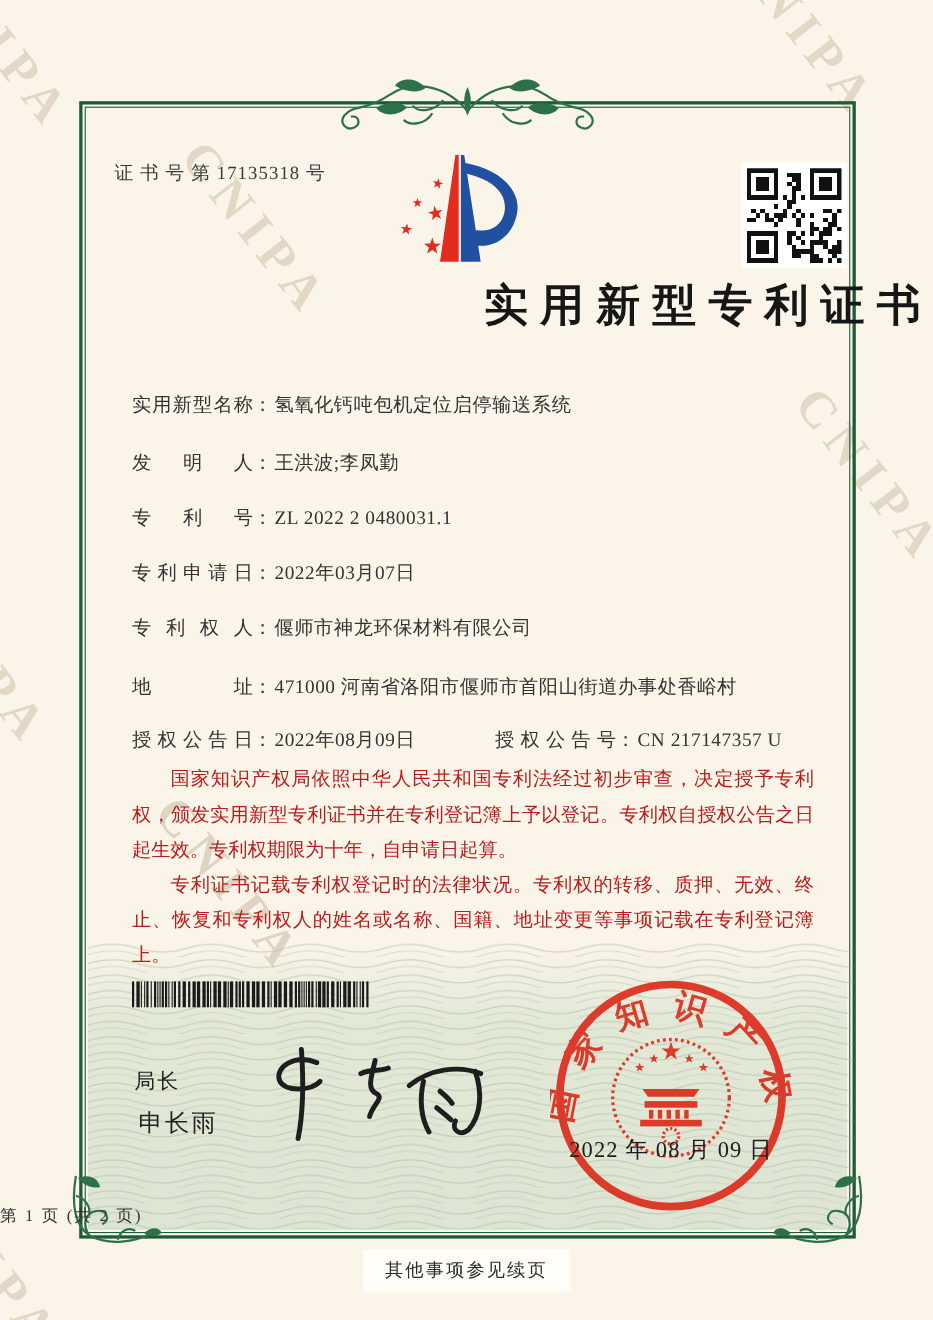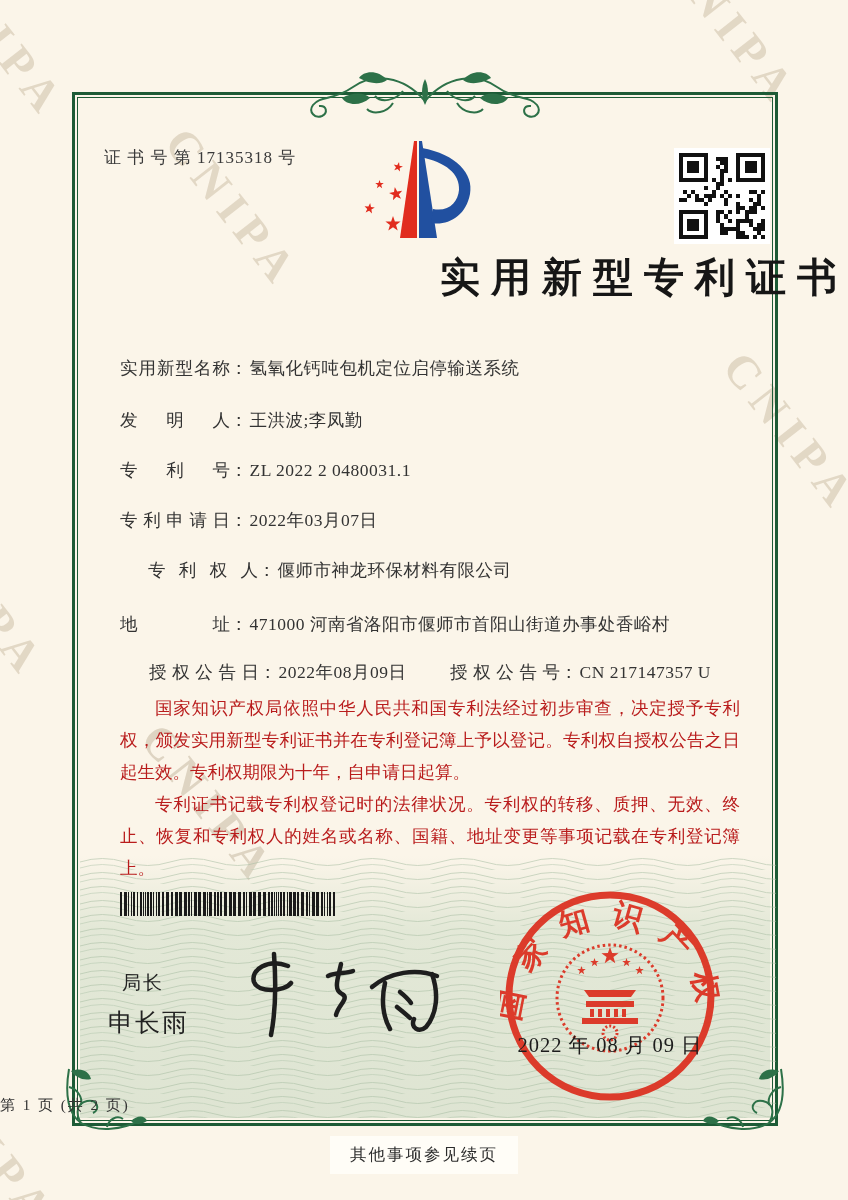--- a/index.html
+++ b/index.html
@@ -69,34 +69,34 @@
 
   .field{position:absolute;left:120px;font-size:17.5px;color:#333;white-space:nowrap;}
   .flabel{
     display:inline-block;width:110px;
     text-align:justify;text-align-last:justify;
     vertical-align:top;
   }
   .fcolon{display:inline-block;}
   .fvalue{display:inline-block;margin-left:2px;letter-spacing:.5px;}
   .f0{top:356px;} .f1{top:408px;} .f2{top:458px;text-decoration:underline;} .f3{top:508px;}
-  .f4{top:558px;margin-left:28px;} .f5{top:612px;} .f6{top:660px;margin-left:29px;}
+  .f4{top:558px;} .f5{top:612px;} .f6{top:660px;}
   .f7{position:absolute;left:450px;top:660px;font-size:17.5px;color:#333;white-space:nowrap;}
 
   .body-text{
     position:absolute;left:120px;top:692px;width:620px;
     font-size:17.5px;line-height:32px;color:#b91c1c;
     text-align:justify;
   }
   .body-text p{text-indent:2em;}
 
   .barcode{position:absolute;left:120px;top:892px;}
 
   .officer-title{position:absolute;left:122px;top:970px;font-size:19px;letter-spacing:2px;color:#222;}
-  .officer-name{position:absolute;left:108px;top:1006px;font-size:25px;letter-spacing:2px;color:#222;}
+  .officer-name{position:absolute;left:126px;top:1006px;font-size:22px;letter-spacing:2px;color:#222;}
   .signature{position:absolute;left:238px;top:942px;}
 
   .seal{position:absolute;left:500px;top:886px;}
 
   .page-num{
     position:absolute;left:0;top:1096px;width:848px;
     text-align:left;font-size:15px;color:#333;letter-spacing:2px;
   }
   .note-box{
     position:absolute;left:330px;top:1136px;width:188px;height:38px;

